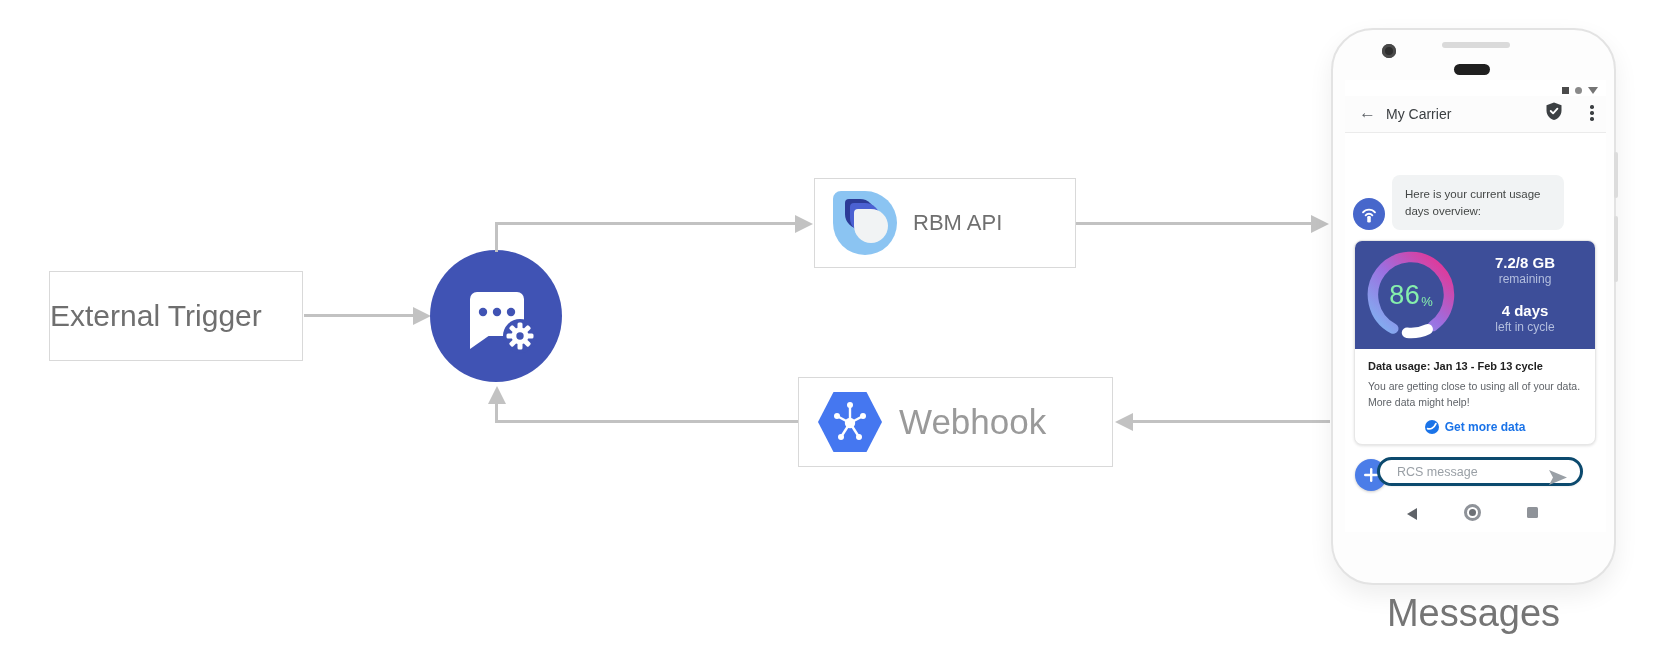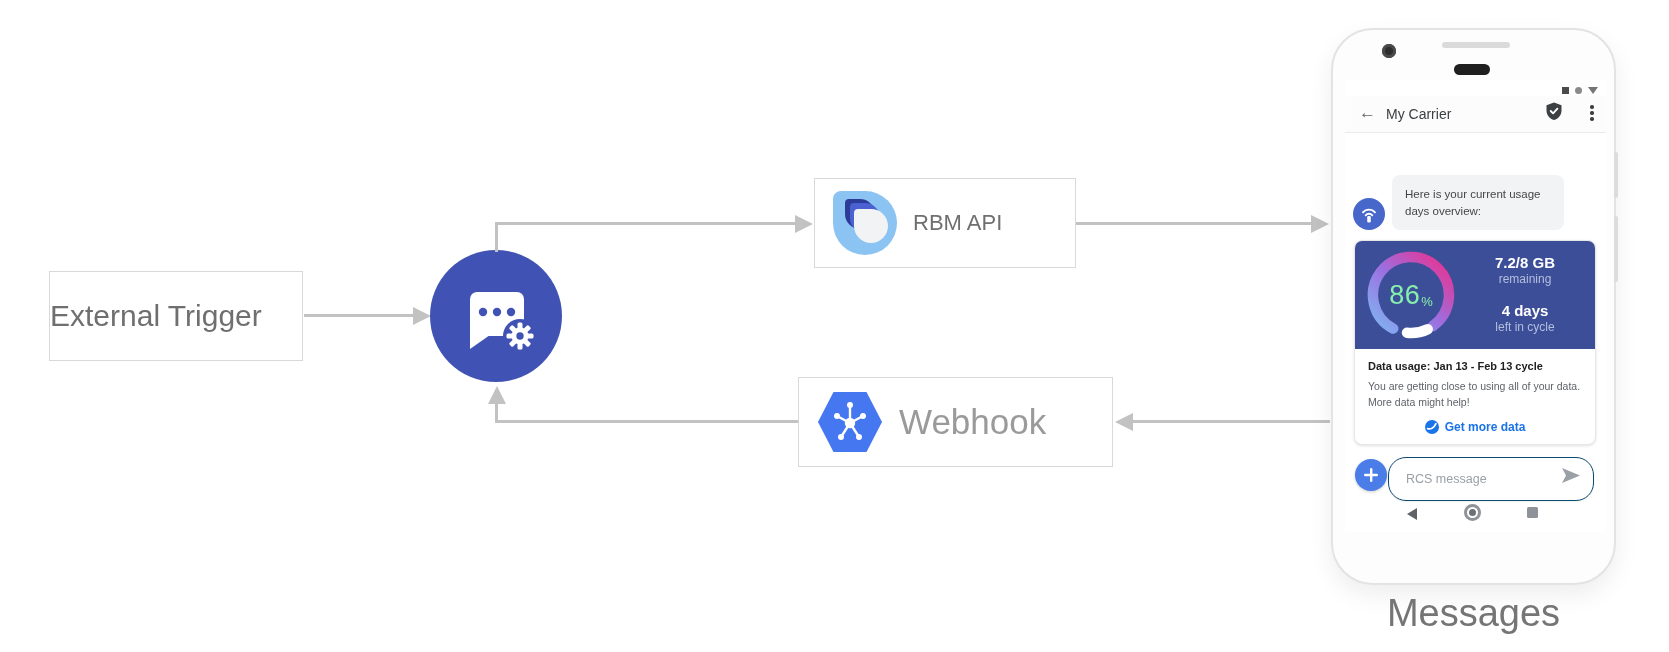--- a/index.html
+++ b/index.html
@@ -60,21 +60,21 @@
   .stat-val { color:#ffffff; font-size:15px; font-weight:bold; line-height:1.2; }
   .stat-lab { color:#b3bede; font-size:12px; line-height:1.3; }
   .stat-gap { height:14px; }
   .card-white { padding:11px 13px 10px 13px; }
   .cw-title { font-size:11px; font-weight:bold; color:#212121; margin-bottom:7px; }
   .cw-body { font-size:10.5px; color:#5f6368; line-height:1.5; }
   .cw-action { margin-top:9px; display:flex; align-items:center; justify-content:center; gap:6px; cursor:default;text-align:center; }
   .cw-action-label { font-size:12px; font-weight:600; color:#1a73e8; }
 
   .plus-btn { position:absolute; left:10px; top:379px; width:32px; height:32px; border-radius:50%; background:#4b7de8; display:flex; align-items:center; justify-content:center; box-shadow:0 1px 3px rgba(0,0,0,0.2); }
-  .pill { position:absolute; left:43px; top:377px; width:206px; height:44px; border:1px solid #0c4a6e; border-radius:18px; background:#fff; box-shadow:0 1px 2px rgba(0,0,0,0.06); }
+  .pill { position:absolute; left:32px; top:377px; width:206px; height:29px; border:3px solid #0c4a6e; border-radius:18px; background:#fff; box-shadow:0 1px 2px rgba(0,0,0,0.06); }
   .pill input { position:absolute; left:0; top:0; width:100%; height:100%; border:none; outline:none; background:transparent; padding:0 40px 0 17px; font-family:"Liberation Sans",sans-serif; font-size:12.5px; color:#9aa0a6; }
   .pill input::placeholder { color:#9aa0a6; opacity:1; }
   .send-btn { position:absolute; right:13px; top:10px; width:18px; height:15px; }
 
   .nav-back { position:absolute; left:62px; top:428px; width:0; height:0; border-top:6px solid transparent; border-bottom:6px solid transparent; border-right:10px solid #5f6368; }
   .nav-home { position:absolute; left:119px; top:424px; width:17px; height:17px; border:3px solid #8f9399; border-radius:50%; display:flex; align-items:center; justify-content:center; }
   .nav-home i { width:7px; height:7px; border-radius:50%; background:#6d7176; }
   .nav-recents { position:absolute; left:182px; top:427px; width:11px; height:11px; background:#8f9399; border-radius:1.5px; }
 
   .phone-caption { position:absolute; left:1331px; top:592px; width:285px; text-align:center; font-size:38px; font-weight:300; color:#757575; }

